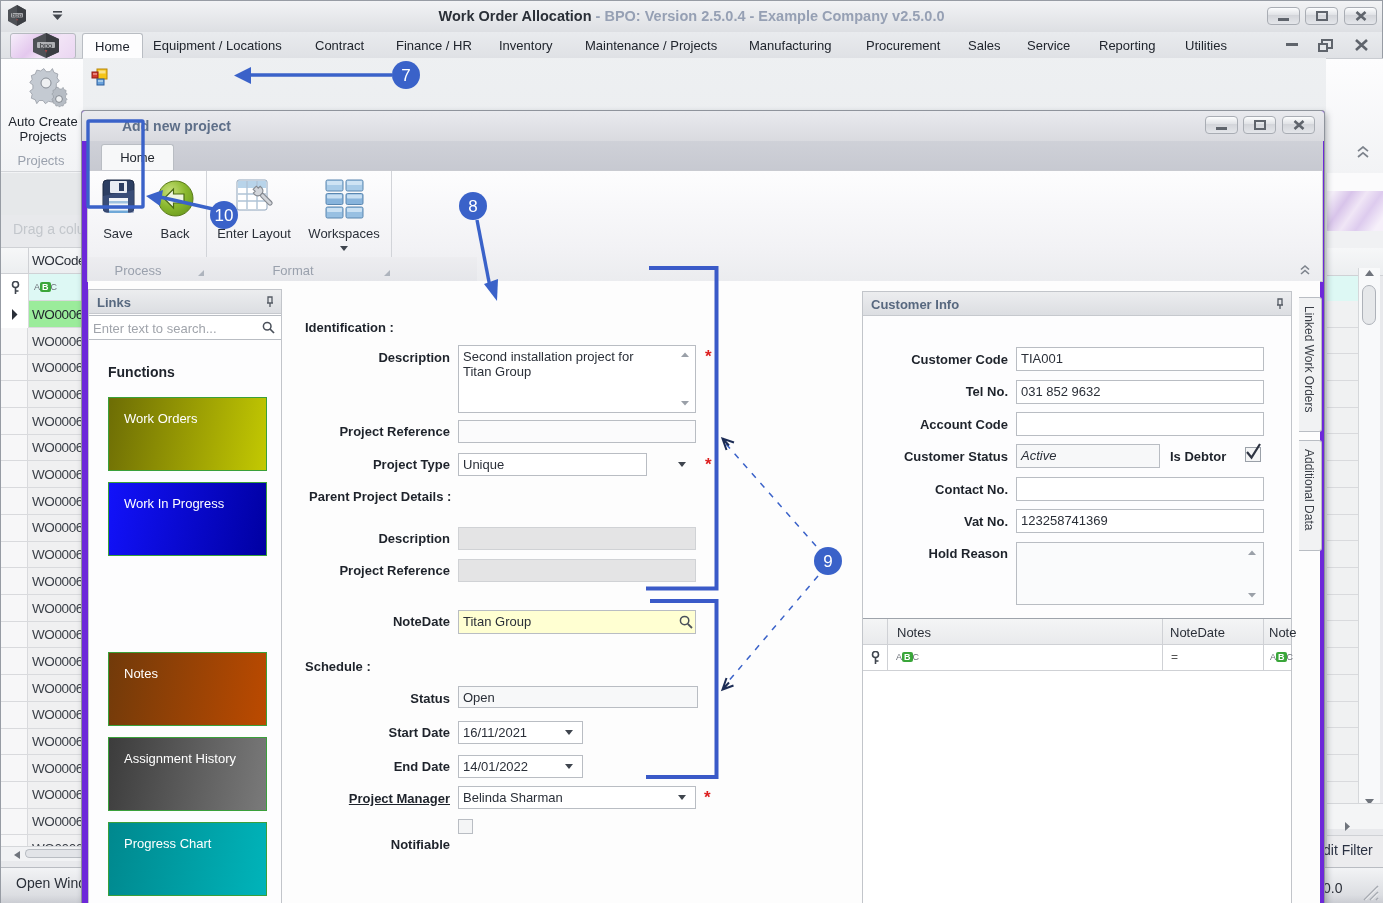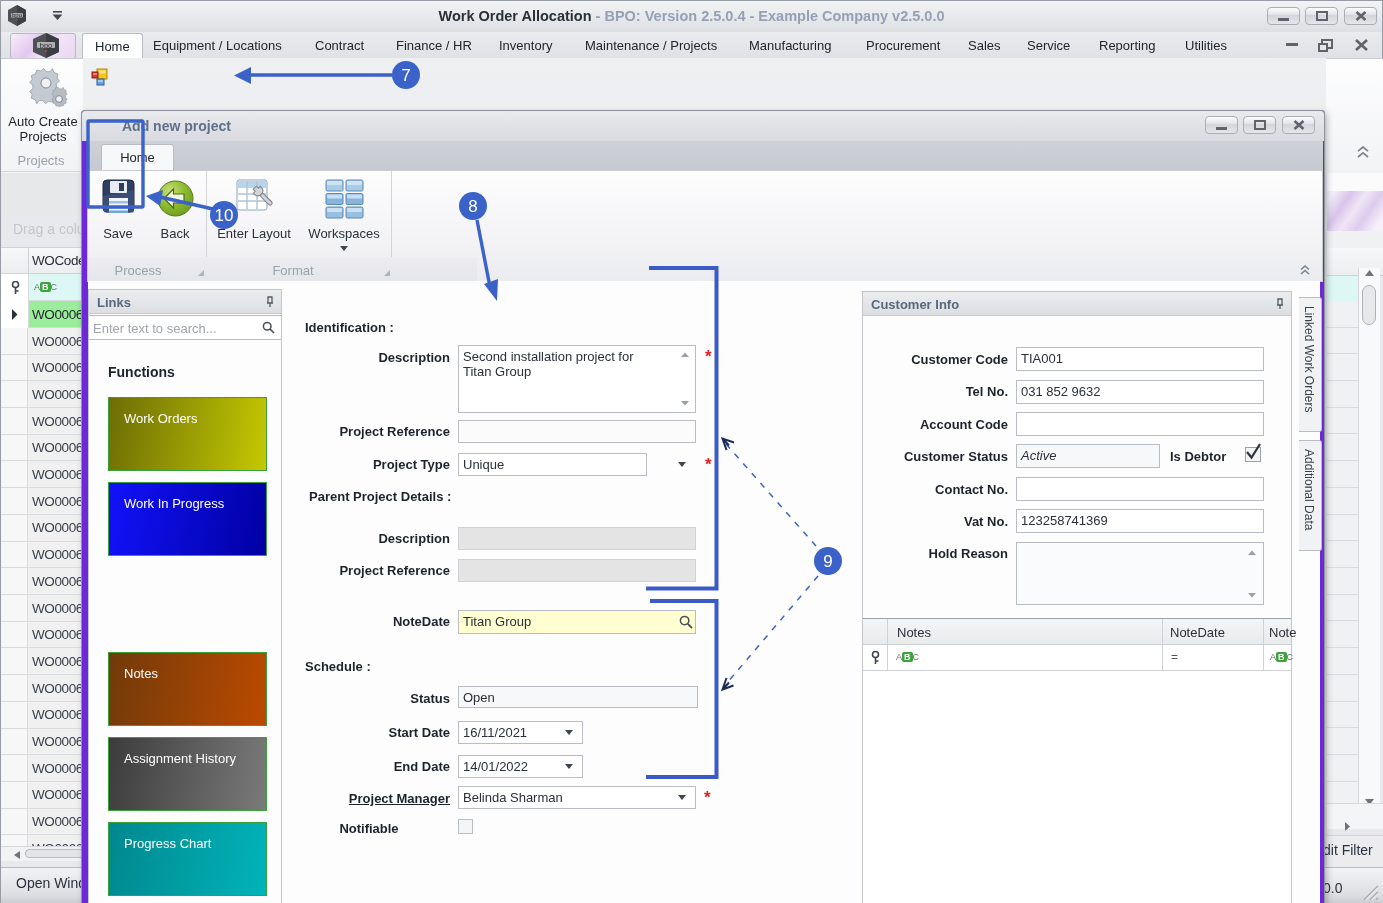--- a/index.html
+++ b/index.html
@@ -386,21 +386,21 @@
     <div class="flabel" style="left:200px;top:444px;width:162px;">Start Date</div>
     <div class="finput" style="left:370px;top:440px;width:125px;height:23px;">16/11/2021</div>
     <div class="darr" style="left:477px;top:449px;"></div>
     <div class="flabel" style="left:200px;top:478px;width:162px;">End Date</div>
     <div class="finput" style="left:370px;top:474px;width:125px;height:23px;">14/01/2022</div>
     <div class="darr" style="left:477px;top:483px;"></div>
     <div class="flabel" style="left:200px;top:510px;width:162px;text-decoration:underline;">Project Manager</div>
     <div class="finput" style="left:370px;top:505px;width:238px;height:23px;">Belinda Sharman</div>
     <div class="darr" style="left:590px;top:514px;"></div>
     <div class="star" style="left:616px;top:507px;">*</div>
-    <div class="flabel" style="left:200px;top:540px;width:162px;text-align:center;">Notifiable</div>
+    <div class="flabel" style="left:200px;top:556px;width:162px;">Notifiable</div>
     <div class="finput" style="left:370px;top:538px;width:15px;height:15px;background:#f4f5f6;"></div>
 
     <div class="panel" style="left:774px;top:10px;width:430px;height:635px;">
       <div class="phead">
           <div class="t">Customer Info</div>
         <svg class="abs" style="left:412px;top:6px;" width="10" height="12" viewBox="0 0 10 12">
           <path d="M3 1 h4 v6 h-4 z M2 7 h6 M5 7 v4" stroke="#555b64" stroke-width="1.3" fill="none"></path>
         </svg>
       </div>
       <div class="flabel" style="left:0px;top:60px;width:145px;">Customer Code</div>

